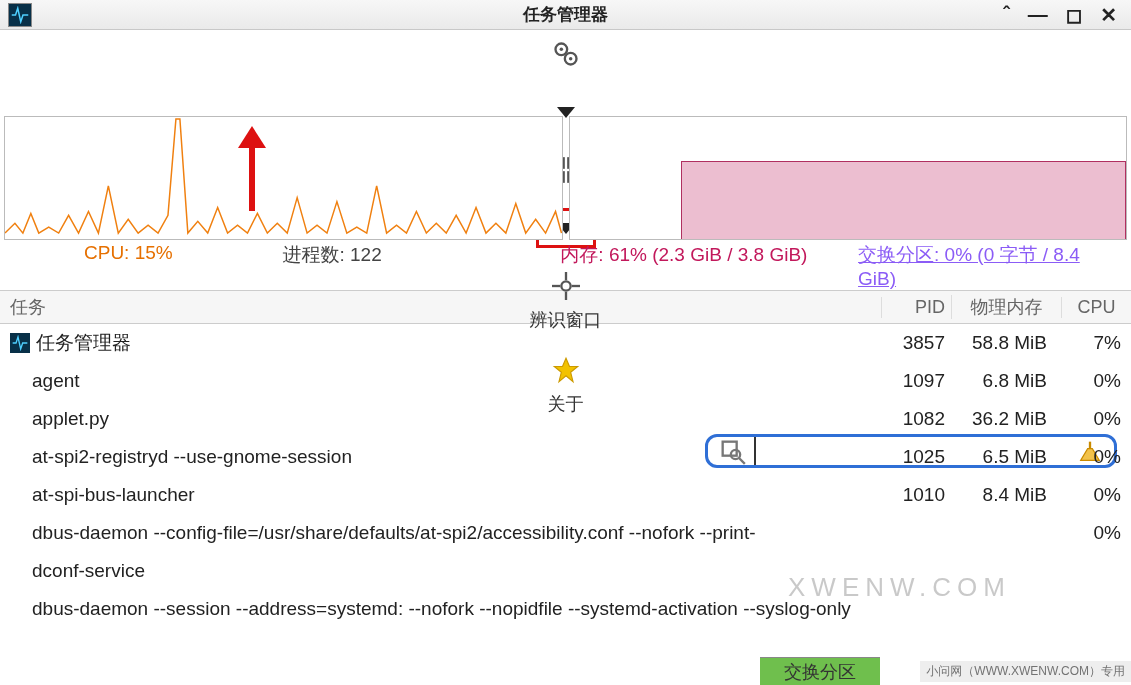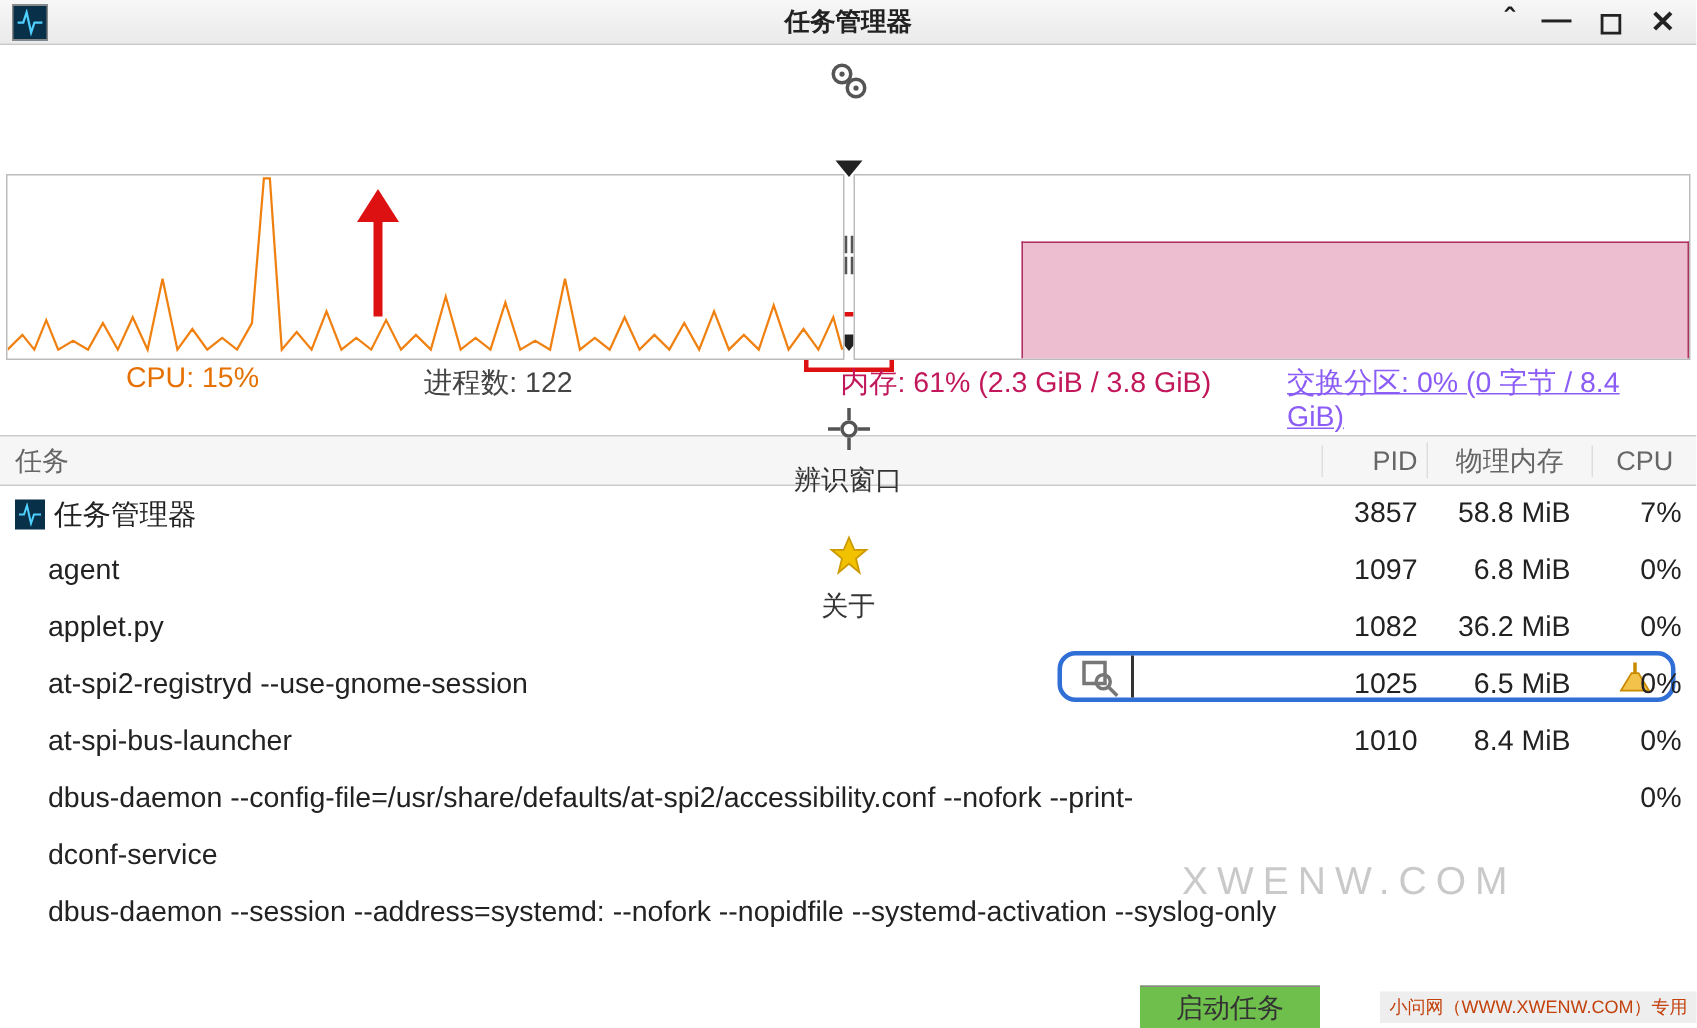--- a/index.html
+++ b/index.html
@@ -48,21 +48,21 @@
   .trow .c-pid  { width:70px;  text-align:right; padding-right:6px; }
   .trow .c-mem  { width:110px; text-align:right; padding-right:14px; }
   .trow .c-cpu  { width:70px;  text-align:right; padding-right:10px; }
   .row-icon { width:20px; height:20px; background:#083048; display:inline-flex; align-items:center; justify-content:center; }
   .row-icon svg { width:16px; height:16px; }
   
   .arrow-ann { position:absolute; left:232px; top:126px; pointer-events:none; }
   
   .footer { position:absolute; left:0; right:0; bottom:0; height:28px; display:flex; align-items:center; }
   .footer .start-btn { margin-left:760px; background:#6fbf4d; color:#333; font-size:18px; padding:2px 24px; border-top:1px solid #888; }
-  .footer .wm { margin-left:auto; font-size:12px; color:#c2410c; background:#eee; padding:2px 6px; }
+  .footer .wm { margin-left:auto; font-size:12px; color:#737373; background:#eee; padding:2px 6px; }
   .watermark-big { position:absolute; right:120px; bottom:82px; font-size:26px; color:rgba(120,120,120,0.4); letter-spacing:6px; pointer-events:none; }
 </style>
 </head>
 <body>
 
 <div class="titlebar">
   <div class="app-icon">
     <svg viewBox="0 0 24 24">
         <polyline points="1,12 6,12 9,3 13,21 16,12 23,12" fill="none" stroke="#4fd0ff" stroke-width="2"></polyline>
       </svg>
@@ -257,15 +257,15 @@
   </div>
 
 <svg class="arrow-ann" width="40" height="90">
   <line x1="20" y1="85" x2="20" y2="15" stroke="#d11" stroke-width="6"></line>
   <polygon points="20,0 6,22 34,22" fill="#d11"></polygon>
 </svg>
 
 <div class="watermark-big">XWENW.COM</div>
 
 <div class="footer">
-  <div class="start-btn">启动任务</div>
+  <div class="start-btn">交换分区</div>
   <div class="wm">小问网（WWW.XWENW.COM）专用</div>
 </div>
 
 </body></html>

